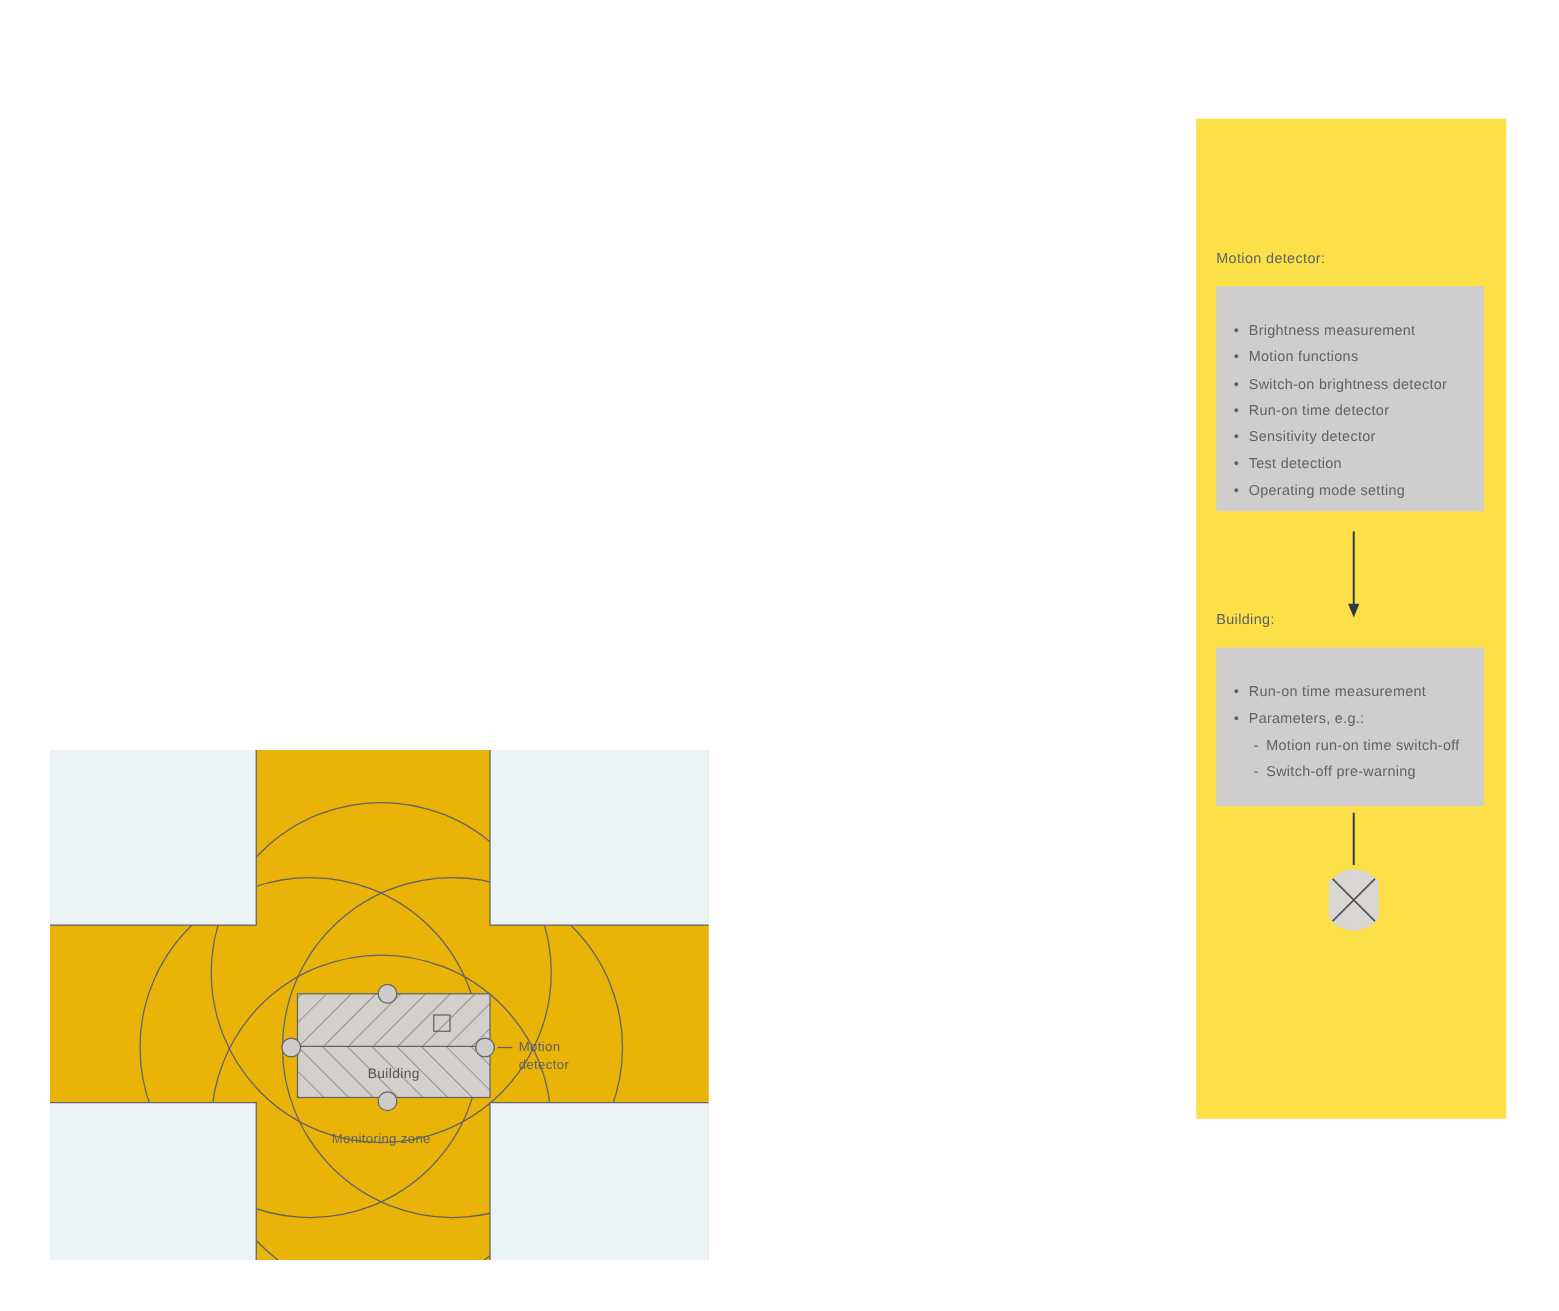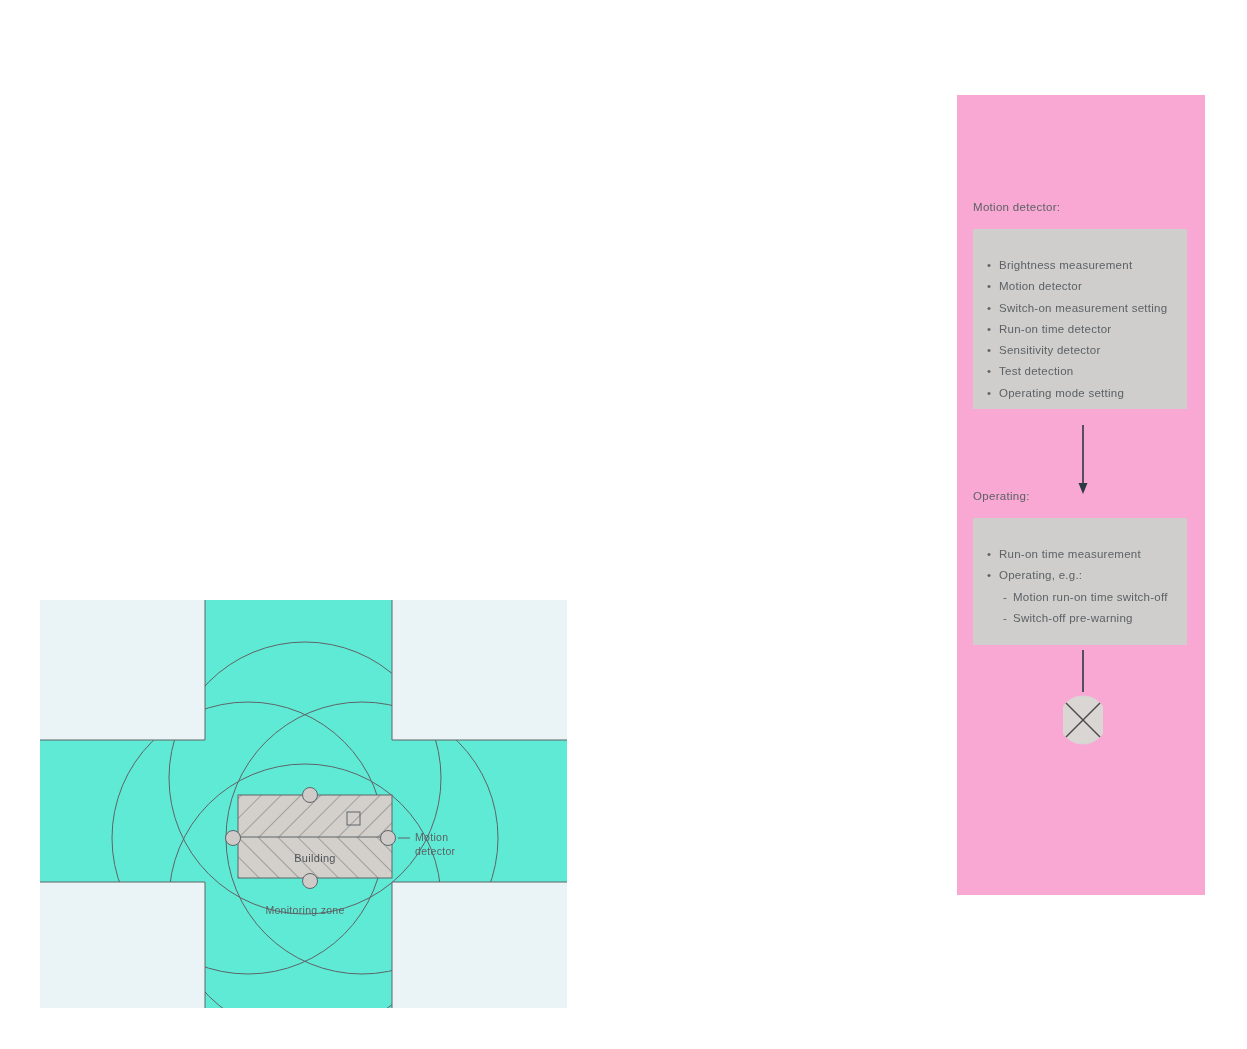--- a/index.html
+++ b/index.html
@@ -15,39 +15,39 @@
     overflow: hidden;
   }
 
   
   #diagram-panel {
     position: absolute;
     left: 40px;
     top: 600px;
     width: 527px;
     height: 408px;
-    background: #5eead4;
+    background: #eab308;
   }
   #diagram-svg {
     position: absolute;
     left: 0;
     top: 0;
     width: 527px;
     height: 408px;
     display: block;
   }
 
   
   #flow-panel {
     position: absolute;
     left: 957px;
     top: 95px;
     width: 248px;
     height: 800px;
-    background: #f9a8d4;
+    background: #fde047;
   }
 
   .section-label {
     position: absolute;
     left: 16px;
     font-size: 11.5px;
     color: #5c6265;
     letter-spacing: 0.3px;
     white-space: nowrap;
   }
@@ -205,25 +205,25 @@
   <div class="section-label" id="motion-detector-label">Motion detector:</div>
 
   <div class="gray-box" id="motion-detector-box">
     <ul class="bullet-list">
       <li>
         <span class="bullet">•</span>
         <span>Brightness measurement</span>
       </li>
       <li>
         <span class="bullet">•</span>
-        <span>Motion detector</span>
-      </li>
-      <li>
-        <span class="bullet">•</span>
-        <span>Switch-on measurement setting</span>
+        <span>Motion functions</span>
+      </li>
+      <li>
+        <span class="bullet">•</span>
+        <span>Switch-on brightness detector</span>
       </li>
       <li>
         <span class="bullet">•</span>
         <span>Run-on time detector</span>
       </li>
       <li>
         <span class="bullet">•</span>
         <span>Sensitivity detector</span>
       </li>
       <li>
@@ -235,31 +235,31 @@
         <span>Operating mode setting</span>
       </li>
     </ul>
   </div>
 
   <svg id="flow-arrow" viewBox="0 0 40 70">
     <line x1="20" y1="0" x2="20" y2="61" stroke="#2d3a40" stroke-width="1.6"></line>
     <path d="M 20 69 L 15.5 58 L 24.5 58 Z" fill="#2d3a40"></path>
   </svg>
 
-  <div class="section-label" id="actuator-label">Operating:</div>
+  <div class="section-label" id="actuator-label">Building:</div>
 
   <div class="gray-box" id="actuator-box">
     <ul class="bullet-list">
       <li>
         <span class="bullet">•</span>
         <span>Run-on time measurement</span>
       </li>
       <li>
         <span class="bullet">•</span>
-        <span>Operating, e.g.:</span>
+        <span>Parameters, e.g.:</span>
         <ul class="sub-list">
           <li>
             <span class="dash">-</span>
             <span>Motion run-on time switch-off</span>
           </li>
           <li>
             <span class="dash">-</span>
             <span>Switch-off pre-warning</span>
           </li>
         </ul>

